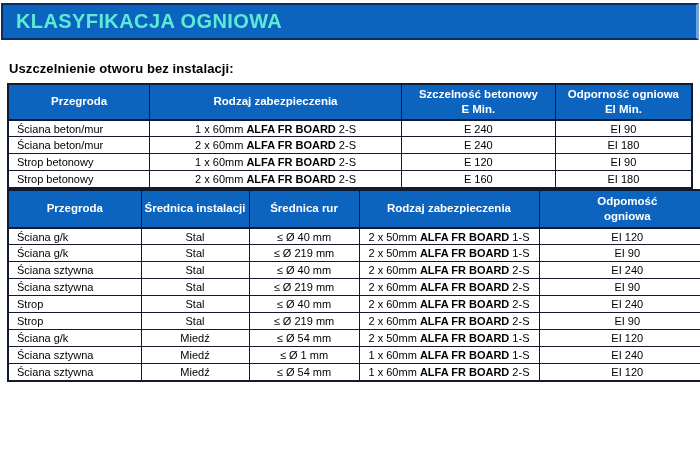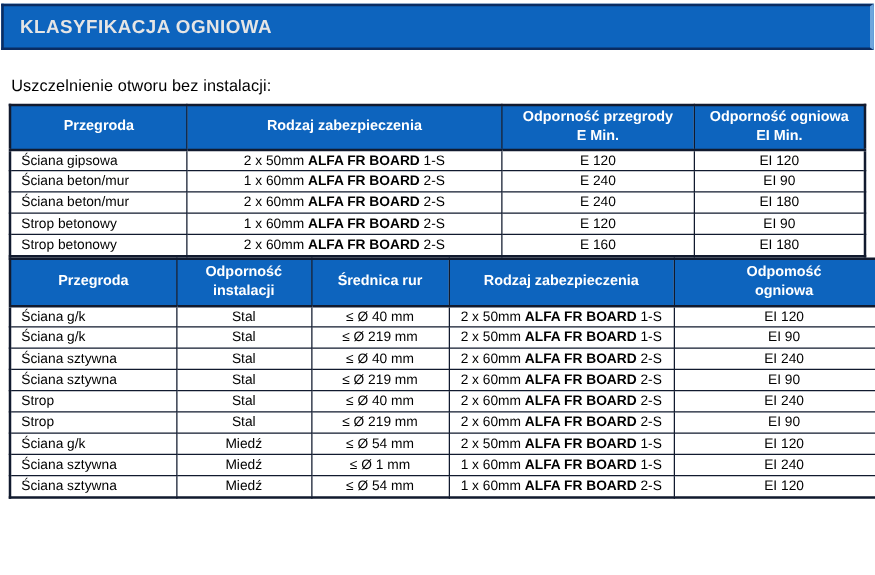--- a/index.html
+++ b/index.html
@@ -8,28 +8,28 @@
 
   .title-bar {
     margin: 3px 1px 0 1px;
     height: 37px;
     background: var(--blue, #0d64be);
     border: 2px solid var(--navy, #0a2c62);
     border-right: 3px solid #6fa6dd;
     display: flex;
     align-items: center;
     padding-left: 13px;
-    color: #e5e5e5;
+    color: #5eead4;
     font-weight: bold;
-    font-size: 15px;
+    font-size: 20px;
     letter-spacing: 0.4px;
   }
 
   .section-heading {
-    font-weight: normal;
+    font-weight: bold;
     font-size: 13px;
     margin: 21px 0 7px 9px;
     letter-spacing: 0.1px;
   }
   .section-heading.second { margin-top: 17px; margin-bottom: 8px; }
 
   table {
     border-collapse: collapse;
     table-layout: fixed;
     width: 686px;
@@ -83,34 +83,28 @@
   <div class="title-bar">
     <span>KLASYFIKACJA OGNIOWA</span>
   </div>
 
   <div class="section-heading">Uszczelnienie otworu bez instalacji:</div>
   <table class="t1">
       <thead>
         <tr>
           <th>Przegroda</th>
           <th>Rodzaj zabezpieczenia</th>
-          <th>Odporność przegrody
+          <th>Szczelność betonowy
 E Min.</th>
           <th>Odporność ogniowa
 EI Min.</th>
         </tr>
       </thead>
       <tbody>
         <tr>
-          <td>Ściana gipsowa</td>
-          <td>2 x 50mm <b>ALFA FR BOARD</b> 1-S</td>
-          <td>E 120</td>
-          <td>EI 120</td>
-        </tr>
-        <tr>
           <td>Ściana beton/mur</td>
           <td>1 x 60mm <b>ALFA FR BOARD</b> 2-S</td>
           <td>E 240</td>
           <td>EI 90</td>
         </tr>
         <tr>
           <td>Ściana beton/mur</td>
           <td>2 x 60mm <b>ALFA FR BOARD</b> 2-S</td>
           <td>E 240</td>
           <td>EI 180</td>
@@ -127,21 +121,21 @@
           <td>E 160</td>
           <td>EI 180</td>
         </tr>
       </tbody>
     </table>
 
   <table class="t2">
       <thead>
         <tr>
           <th>Przegroda</th>
-          <th>Odporność instalacji</th>
+          <th>Średnica instalacji</th>
           <th>Średnica rur</th>
           <th>Rodzaj zabezpieczenia</th>
           <th>Odpomość
 ogniowa</th>
         </tr>
       </thead>
       <tbody>
         <tr>
           <td>Ściana g/k</td>
           <td>Stal</td>

